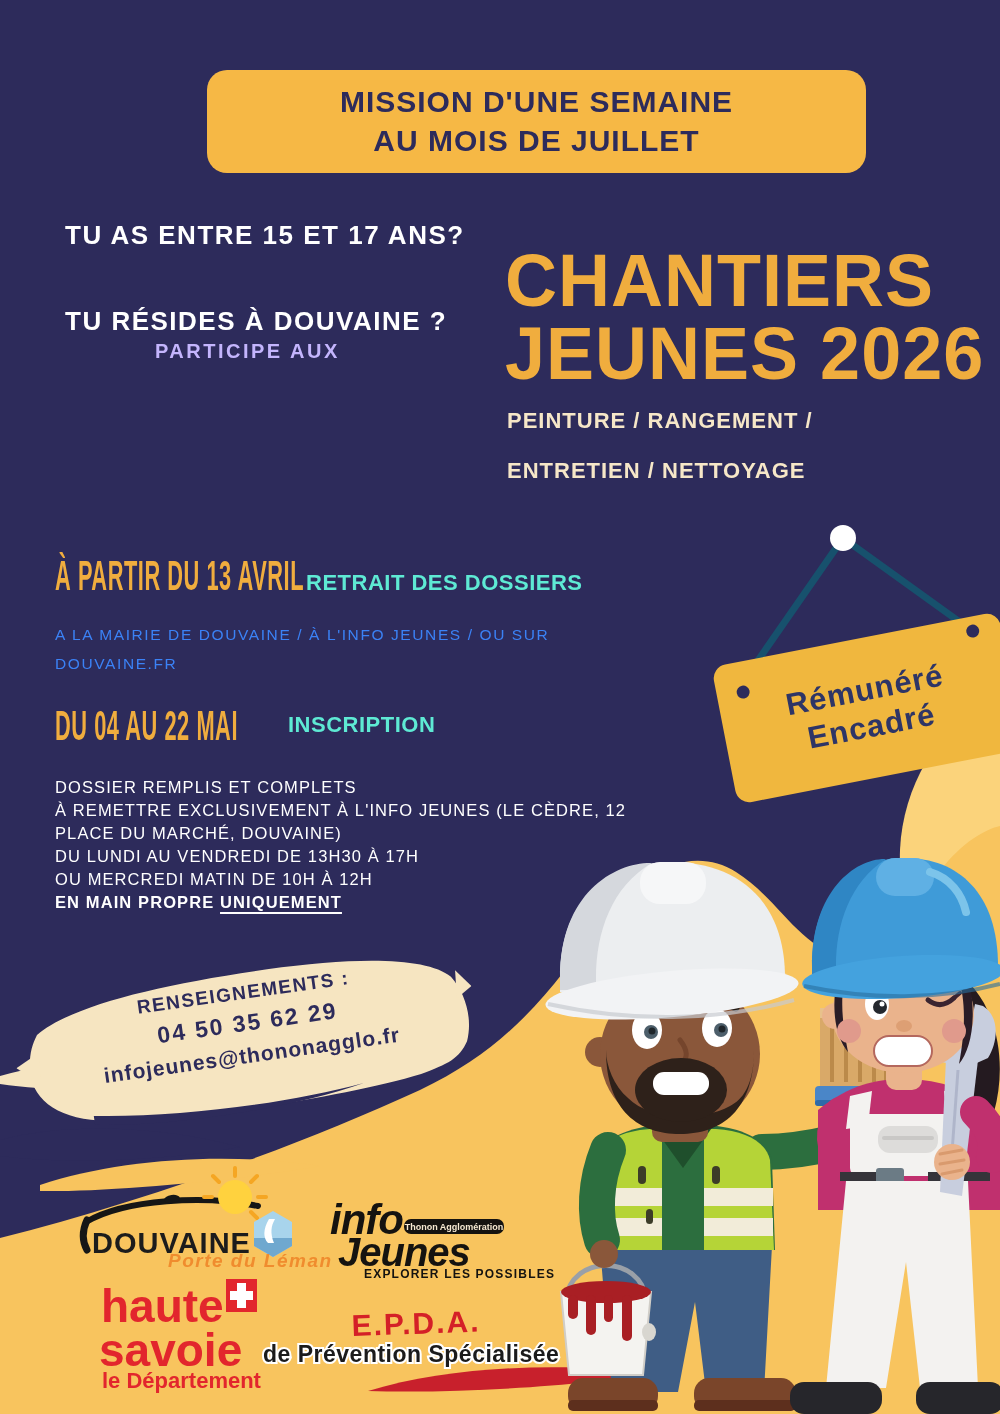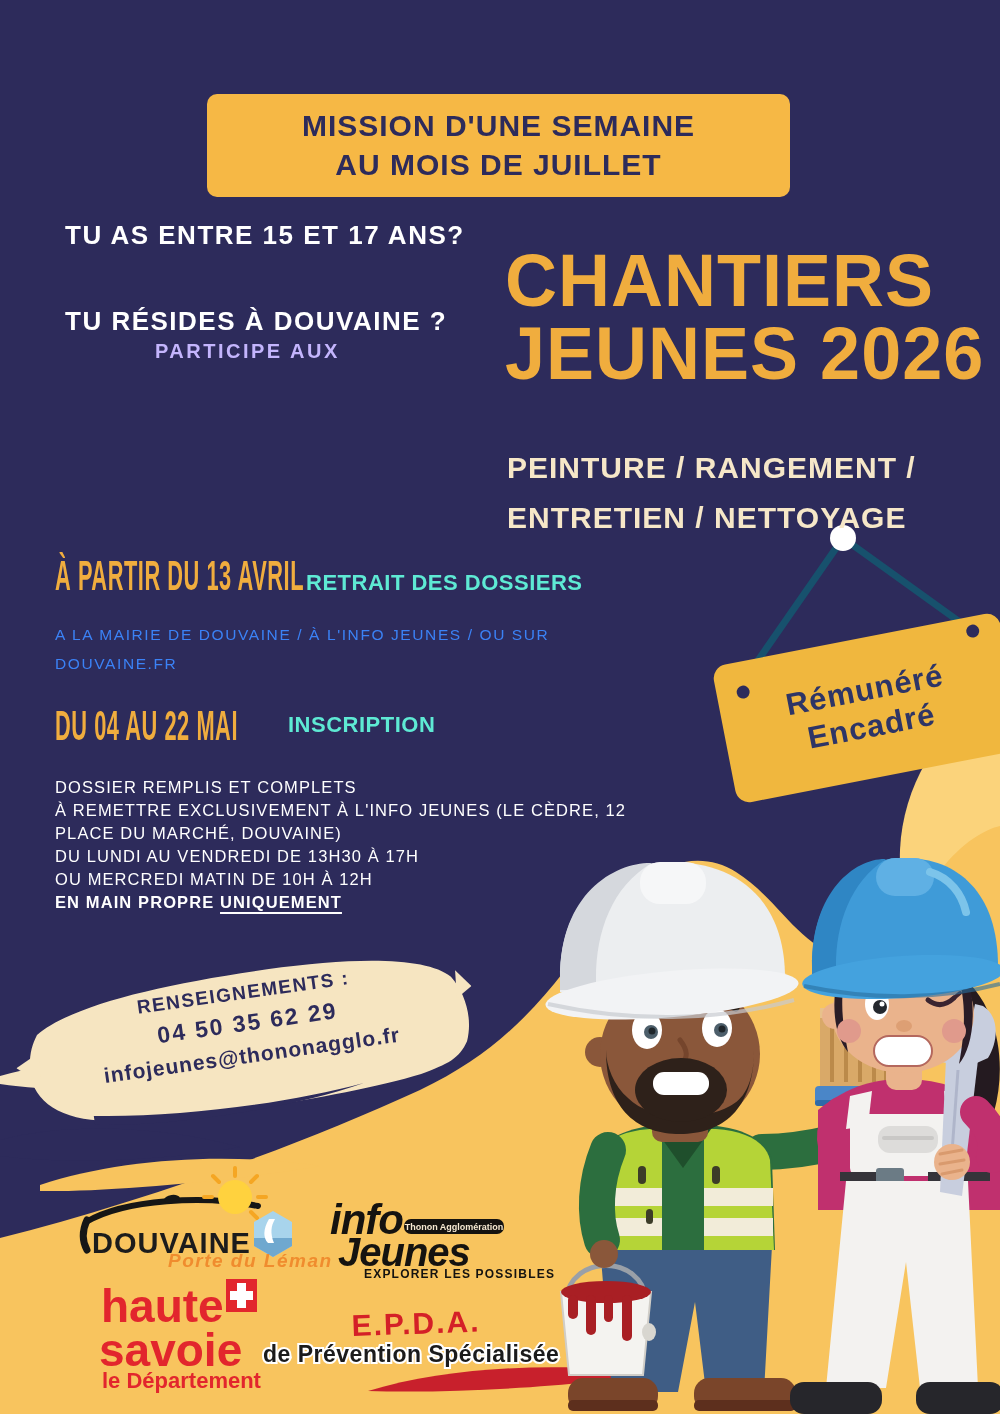--- a/index.html
+++ b/index.html
@@ -7,37 +7,37 @@
     position:relative;width:1000px;height:1414px;overflow:hidden;
     background:#2d2b5b;font-family:"Liberation Sans",sans-serif;
     -webkit-font-smoothing:antialiased;
   }
   .abs{position:absolute;}
   svg{display:block;}
   svg text{font-family:"Liberation Sans",sans-serif;}
 
   
   .banner{
-    left:207px;top:70px;width:583px;height:103px;background:#f6b845;
-    border-radius:10px;display:flex;flex-direction:column;justify-content:center;
-    align-items:center;gap:5px;margin-top:24px;
+    left:207px;top:70px;width:659px;height:103px;background:#f6b845;
+    border-radius:20px;display:flex;flex-direction:column;justify-content:center;
+    align-items:center;gap:5px;
   }
   .banner div{color:#2d2b5b;font-size:30px;font-weight:700;letter-spacing:1px;white-space:nowrap;}
 
   
   .q{color:#ffffff;font-size:26px;font-weight:700;letter-spacing:1.5px;white-space:nowrap;}
   .q1{left:65px;top:220px;}
   .q2{left:65px;top:266px;margin-top:40px;}
   .participe{left:155px;top:340px;color:#c4b5fd;font-size:20px;font-weight:700;letter-spacing:2.5px;white-space:nowrap;}
 
   
   .title-line{color:#f0ad3e;font-weight:700;font-size:72px;letter-spacing:1px;white-space:nowrap;transform:scaleY(1.04);transform-origin:left top;}
   .title1{left:505px;top:237px;}
   .title2{left:505px;top:310px;}
-  .activity{color:#f6e7c8;font-size:30px;font-weight:700;letter-spacing:1px;white-space:nowrap;margin-top:43px;}
+  .activity{color:#f6e7c8;font-size:22px;font-weight:700;letter-spacing:1px;white-space:nowrap;}
   .act1{left:507px;top:408px;}
   .act2{left:507px;top:458px;}
 
   
   .date-big{
     color:#f0ad3e;font-size:42px;font-weight:700;letter-spacing:1px;white-space:nowrap;
     display:inline-block;transform:scaleX(0.52);transform-origin:left top;
   }
   .retrait-date{left:55px;top:552px;}
   .retrait-label{left:306px;top:570px;}

